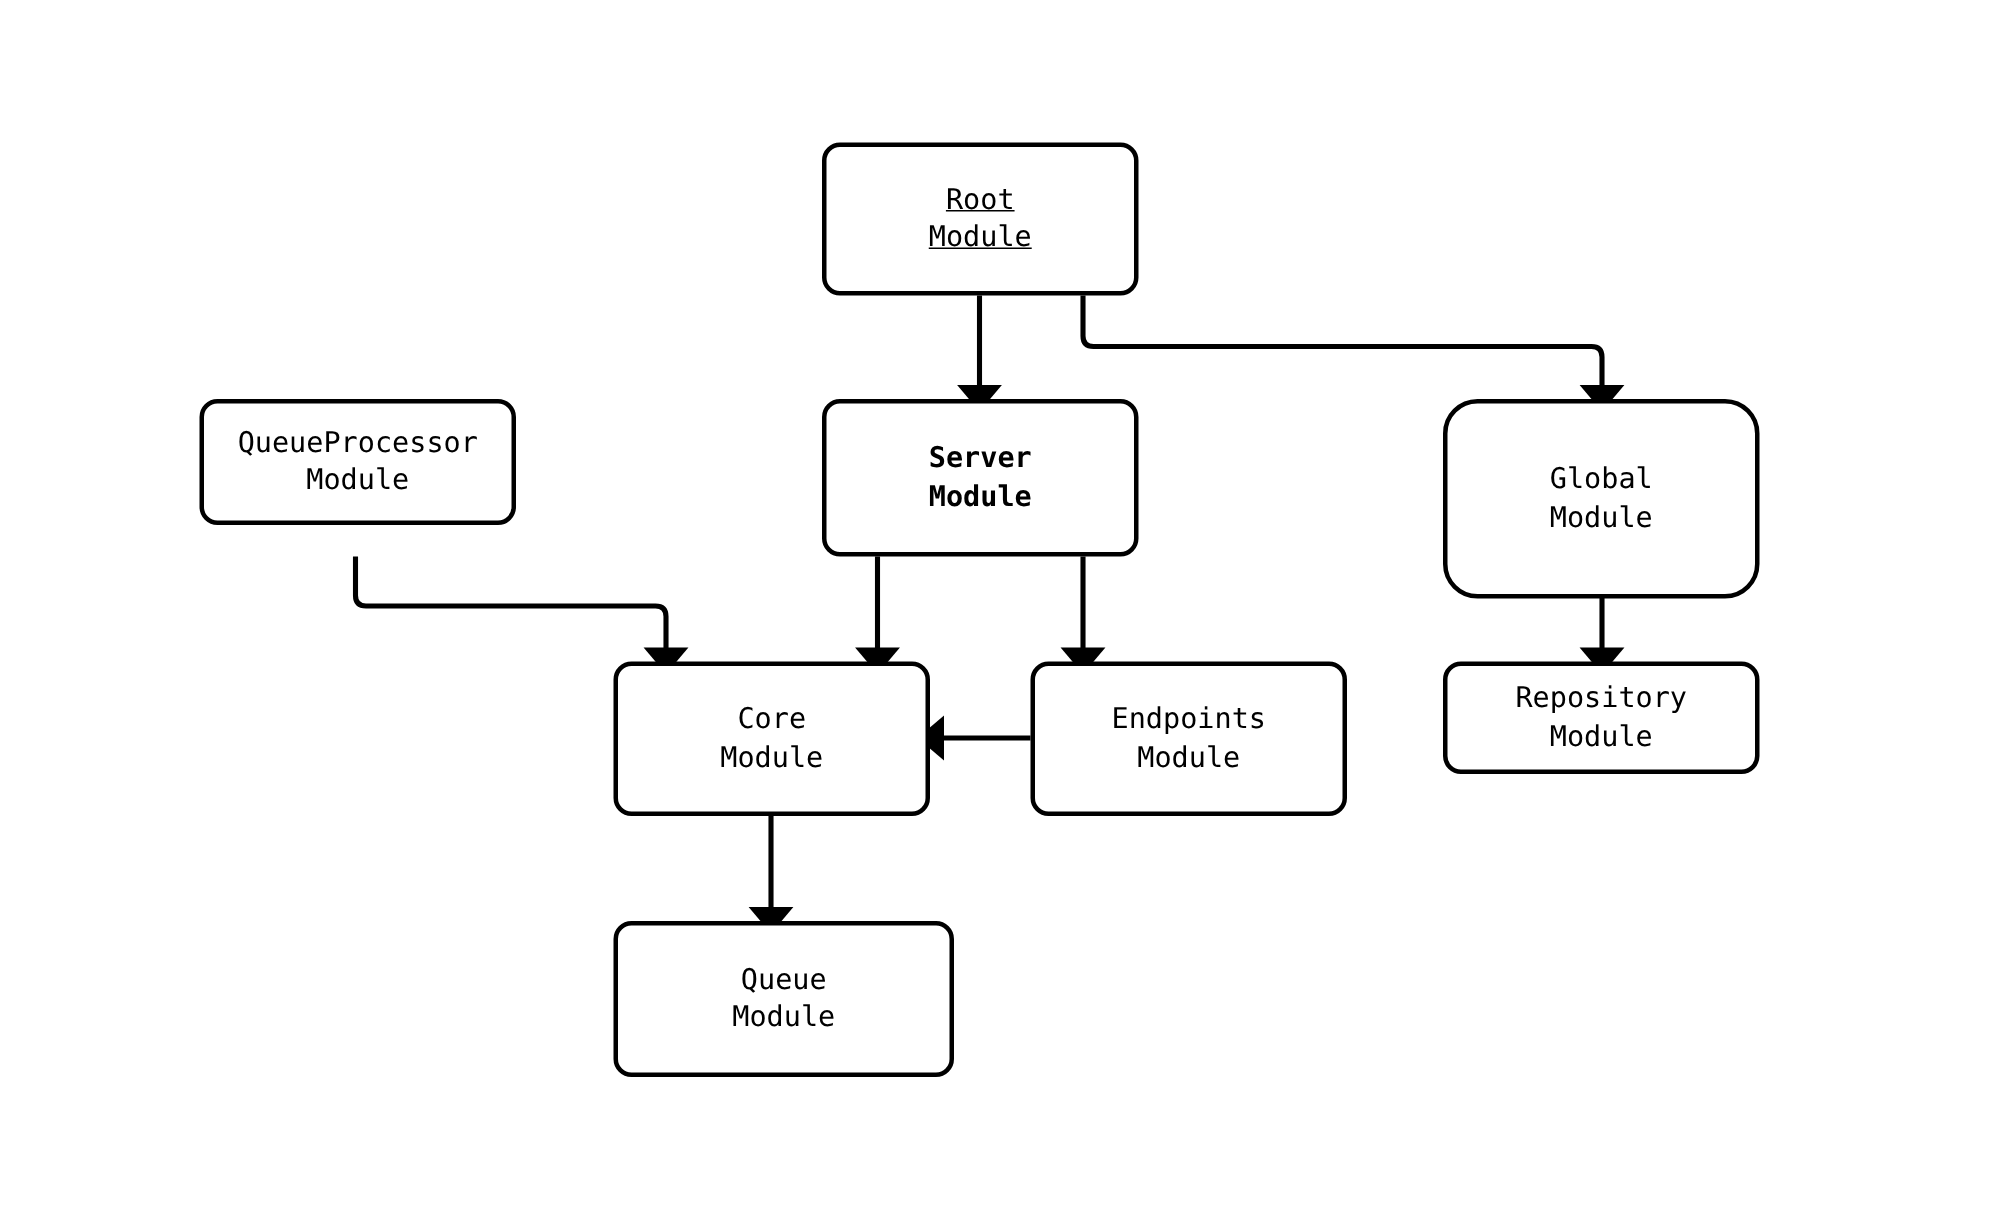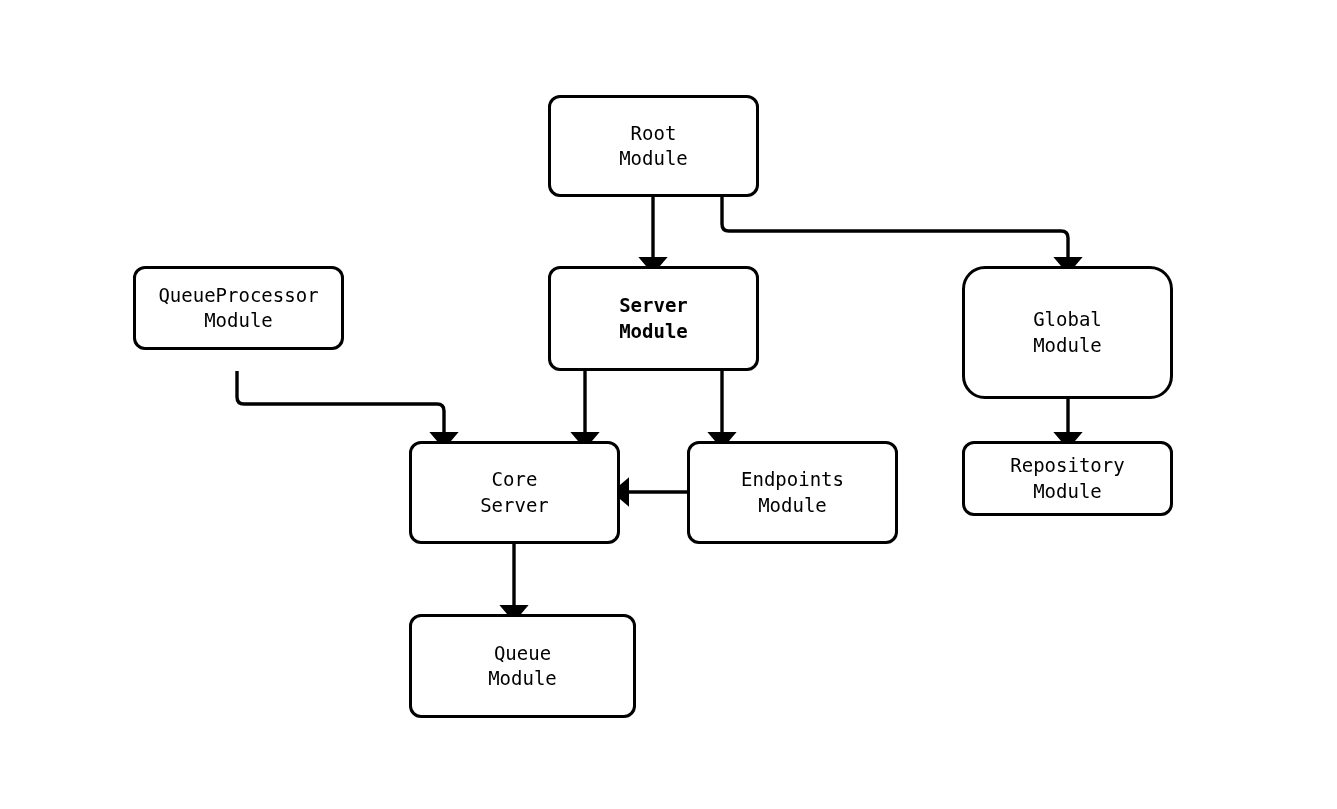--- a/index.html
+++ b/index.html
@@ -64,21 +64,21 @@
       <path d="M 722 197 L 722 224 Q 722 231 729 231 L 1061 231 Q 1068 231 1068 238 L 1068 258" marker-end="url(#arrowhead)"></path>
       <path d="M 237 371 L 237 397 Q 237 404 244 404 L 437 404 Q 444 404 444 411 L 444 433" marker-end="url(#arrowhead)"></path>
       <path d="M 585 371 L 585 433" marker-end="url(#arrowhead)"></path>
       <path d="M 722 371 L 722 433" marker-end="url(#arrowhead)"></path>
       <path d="M 687 492 L 628 492" marker-end="url(#arrowhead)"></path>
       <path d="M 514 544 L 514 606" marker-end="url(#arrowhead)"></path>
       <path d="M 1068 371 L 1068 433" marker-end="url(#arrowhead)"></path>
     </g>
   </svg>
 
-  <div class="node" style="left:548px; top:95px; width:211px; height:102px;">
+  <div class="node" style="left:548px; top:95px; width:211px; height:102px;text-decoration:underline;">
     <span class="node-label">Root
 Module</span>
   </div>
 
   <div class="node" style="left:133px; top:266px; width:211px; height:84px;">
     <span class="node-label">QueueProcessor
 Module</span>
   </div>
 
   <div class="node" style="left:548px; top:266px; width:211px; height:105px;font-weight:bold;">
@@ -86,21 +86,21 @@
 Module</span>
   </div>
 
   <div class="node" style="left:962px; top:266px; width:211px; height:133px;border-radius:23px;">
     <span class="node-label">Global
 Module</span>
   </div>
 
   <div class="node" style="left:409px; top:441px; width:211px; height:103px;">
     <span class="node-label">Core
-Server</span>
+Module</span>
   </div>
 
   <div class="node" style="left:687px; top:441px; width:211px; height:103px;">
     <span class="node-label">Endpoints
 Module</span>
   </div>
 
   <div class="node" style="left:962px; top:441px; width:211px; height:75px;">
     <span class="node-label">Repository
 Module</span>

